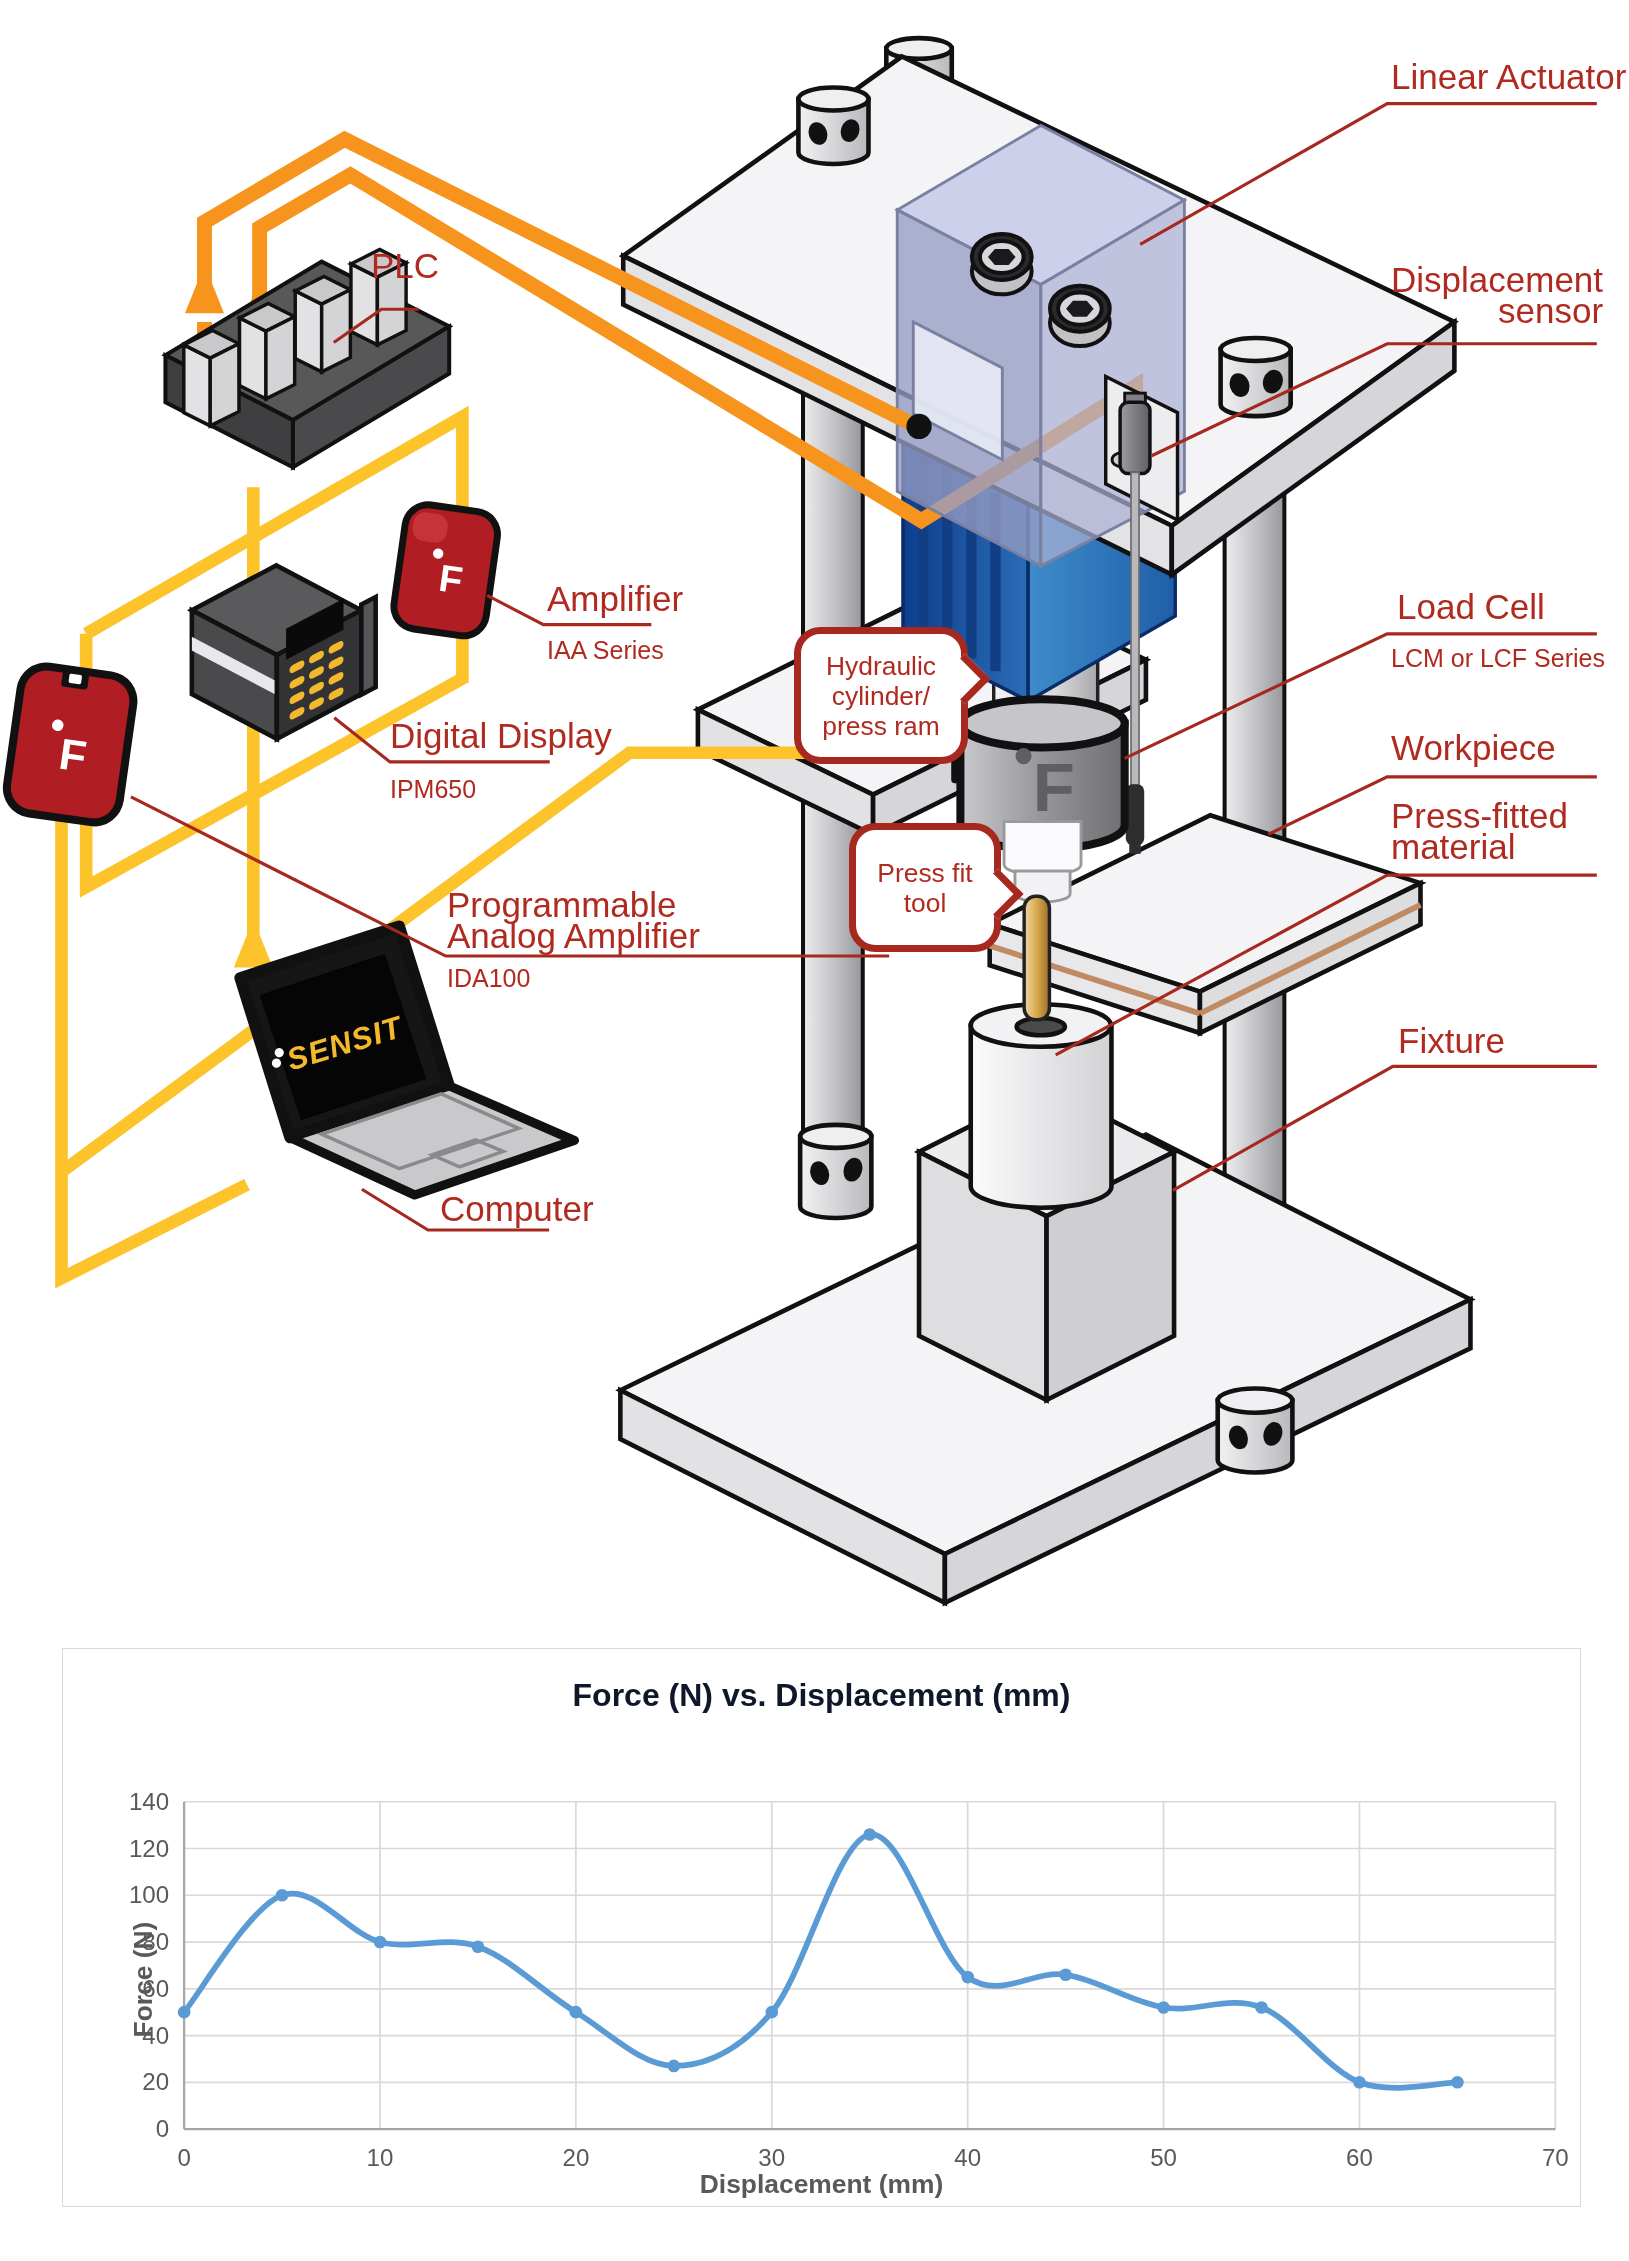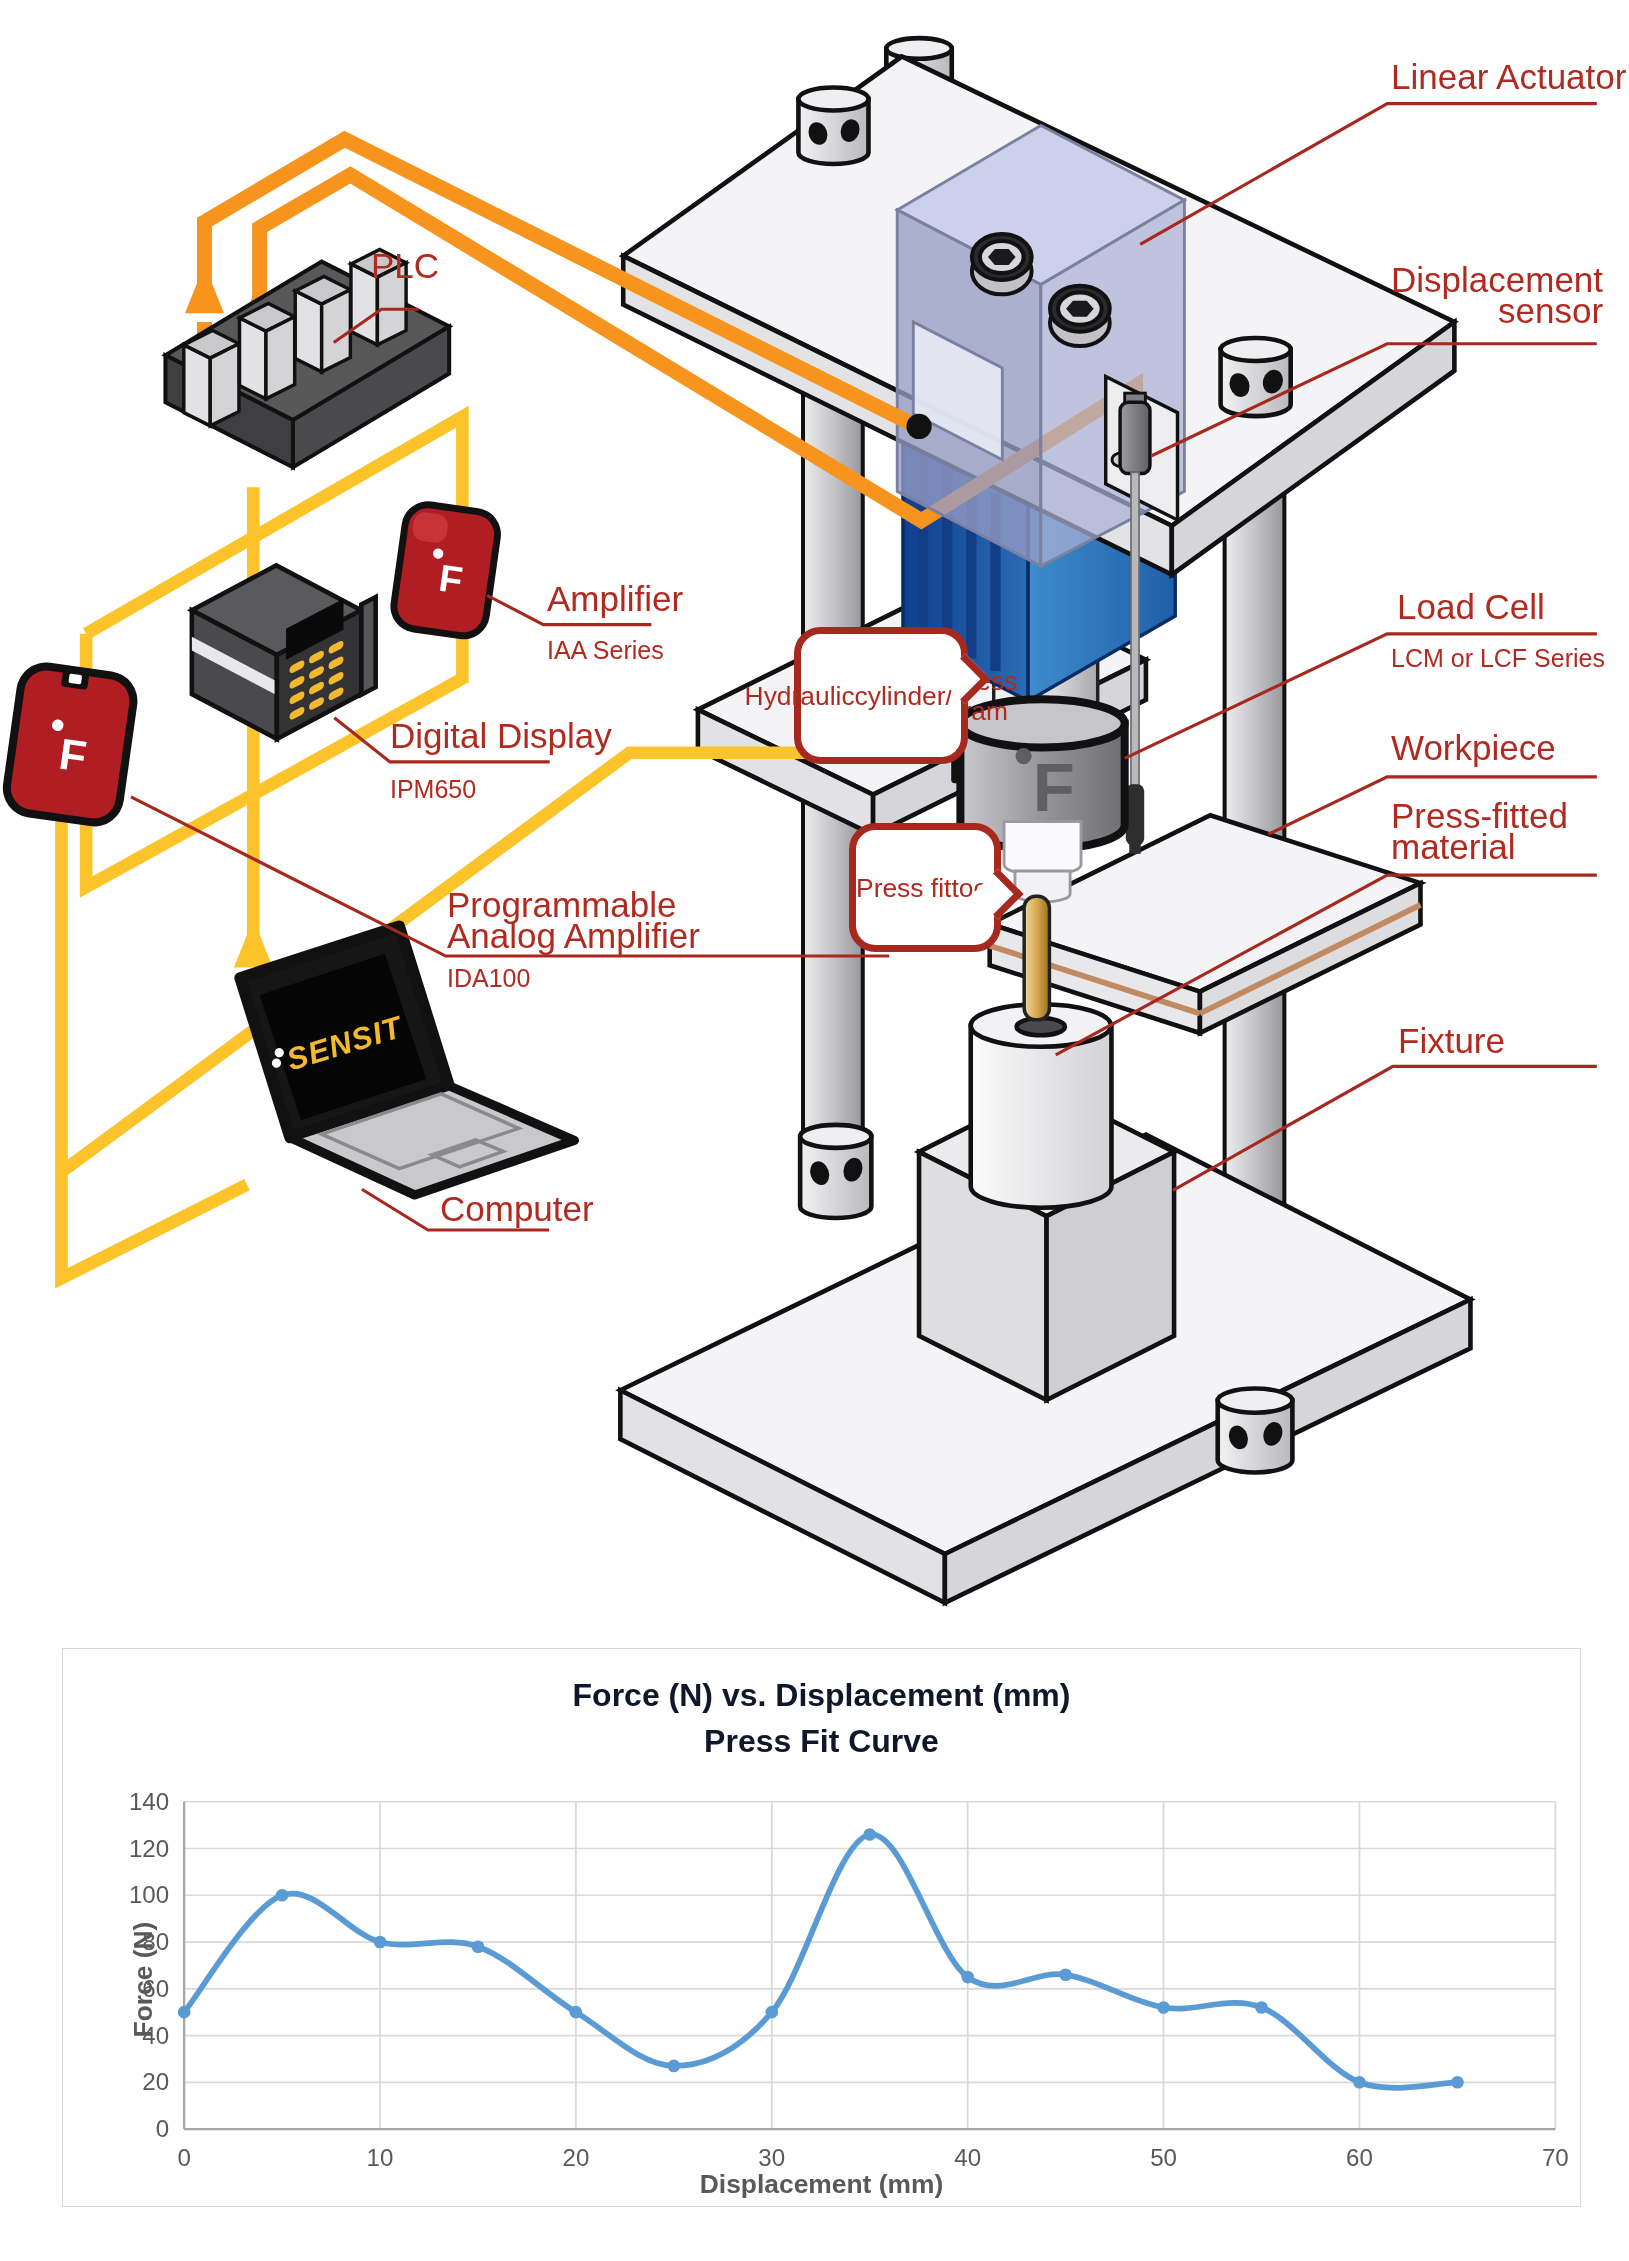--- a/index.html
+++ b/index.html
@@ -2,21 +2,21 @@
 <html style="font-size:9.2px"><head>
 <meta charset="utf-8">
 <style>
   html,body{margin:0;padding:0;background:#fff;}
   .page{position:relative;width:1629px;height:2261px;background:#fff;overflow:hidden;
         font-family:"Liberation Sans",sans-serif;}
   svg{display:block;}
   .lbl{position:absolute;color:#B02A20;font-size:35px;line-height:31px;z-index:20;white-space:nowrap;}
   .lbl.sub{font-size:25px;}
   .callout{position:absolute;background:#fff;border:7.5px solid #A6281E;border-radius:26.4px;
-           display:flex;flex-direction:row;align-items:center;justify-content:center;
+           display:flex;flex-direction:column;align-items:center;justify-content:center;
            text-align:center;z-index:30;color:#B02A20;font-size:26.4px;line-height:30px;}
   .callout .pt{position:absolute;width:29px;height:29px;background:#fff;
                border-top:7.5px solid #A6281E;border-right:7.5px solid #A6281E;
                transform:rotate(45deg);right:-22px;}
   .chart-box{position:absolute;left:62px;top:1648px;width:1517px;height:557px;
              background:#fff;border:1.7px solid #D9D9D9;z-index:10;}
   .chart-title{position:absolute;width:100%;text-align:center;color:#0f172a;
                font-weight:bold;font-size:32px;z-index:12;}
   .axis-title{position:absolute;color:#595959;font-weight:bold;font-size:26.4px;z-index:12;}
 </style>
@@ -352,21 +352,20 @@
   <div>press ram</div>
 </div>
 <div class="callout" style="left:849px;top:823px;width:138px;height:115px;">
   <div class="pt" style="top:40%;"></div>
   <div>Press fit</div>
   <div>tool</div>
 </div>
 
 <div class="chart-box">
   <div class="chart-title" style="top:27.6px;">Force (N) vs. Displacement (mm)</div>
-  <div class="chart-title" style="top:74px;">Press Fit Curve</div>
   <div class="axis-title" style="left:23px;top:315px;transform:rotate(-90deg);transform-origin:center;">Force (N)</div>
   <div class="axis-title" style="left:0;width:100%;text-align:center;top:520px;">Displacement (mm)</div>
   <svg id="chart-svg" width="1517" height="557" style="position:absolute;left:0;top:0;" viewBox="0 0 2640 970">
         <line x1="210" y1="266" x2="210" y2="836" stroke="#D9D9D9" stroke-width="3"></line>
         <line x1="551.1428571428571" y1="266" x2="551.1428571428571" y2="836" stroke="#D9D9D9" stroke-width="3"></line>
         <line x1="892.2857142857142" y1="266" x2="892.2857142857142" y2="836" stroke="#D9D9D9" stroke-width="3"></line>
         <line x1="1233.4285714285713" y1="266" x2="1233.4285714285713" y2="836" stroke="#D9D9D9" stroke-width="3"></line>
         <line x1="1574.5714285714284" y1="266" x2="1574.5714285714284" y2="836" stroke="#D9D9D9" stroke-width="3"></line>
         <line x1="1915.7142857142858" y1="266" x2="1915.7142857142858" y2="836" stroke="#D9D9D9" stroke-width="3"></line>
         <line x1="2256.8571428571427" y1="266" x2="2256.8571428571427" y2="836" stroke="#D9D9D9" stroke-width="3"></line>

